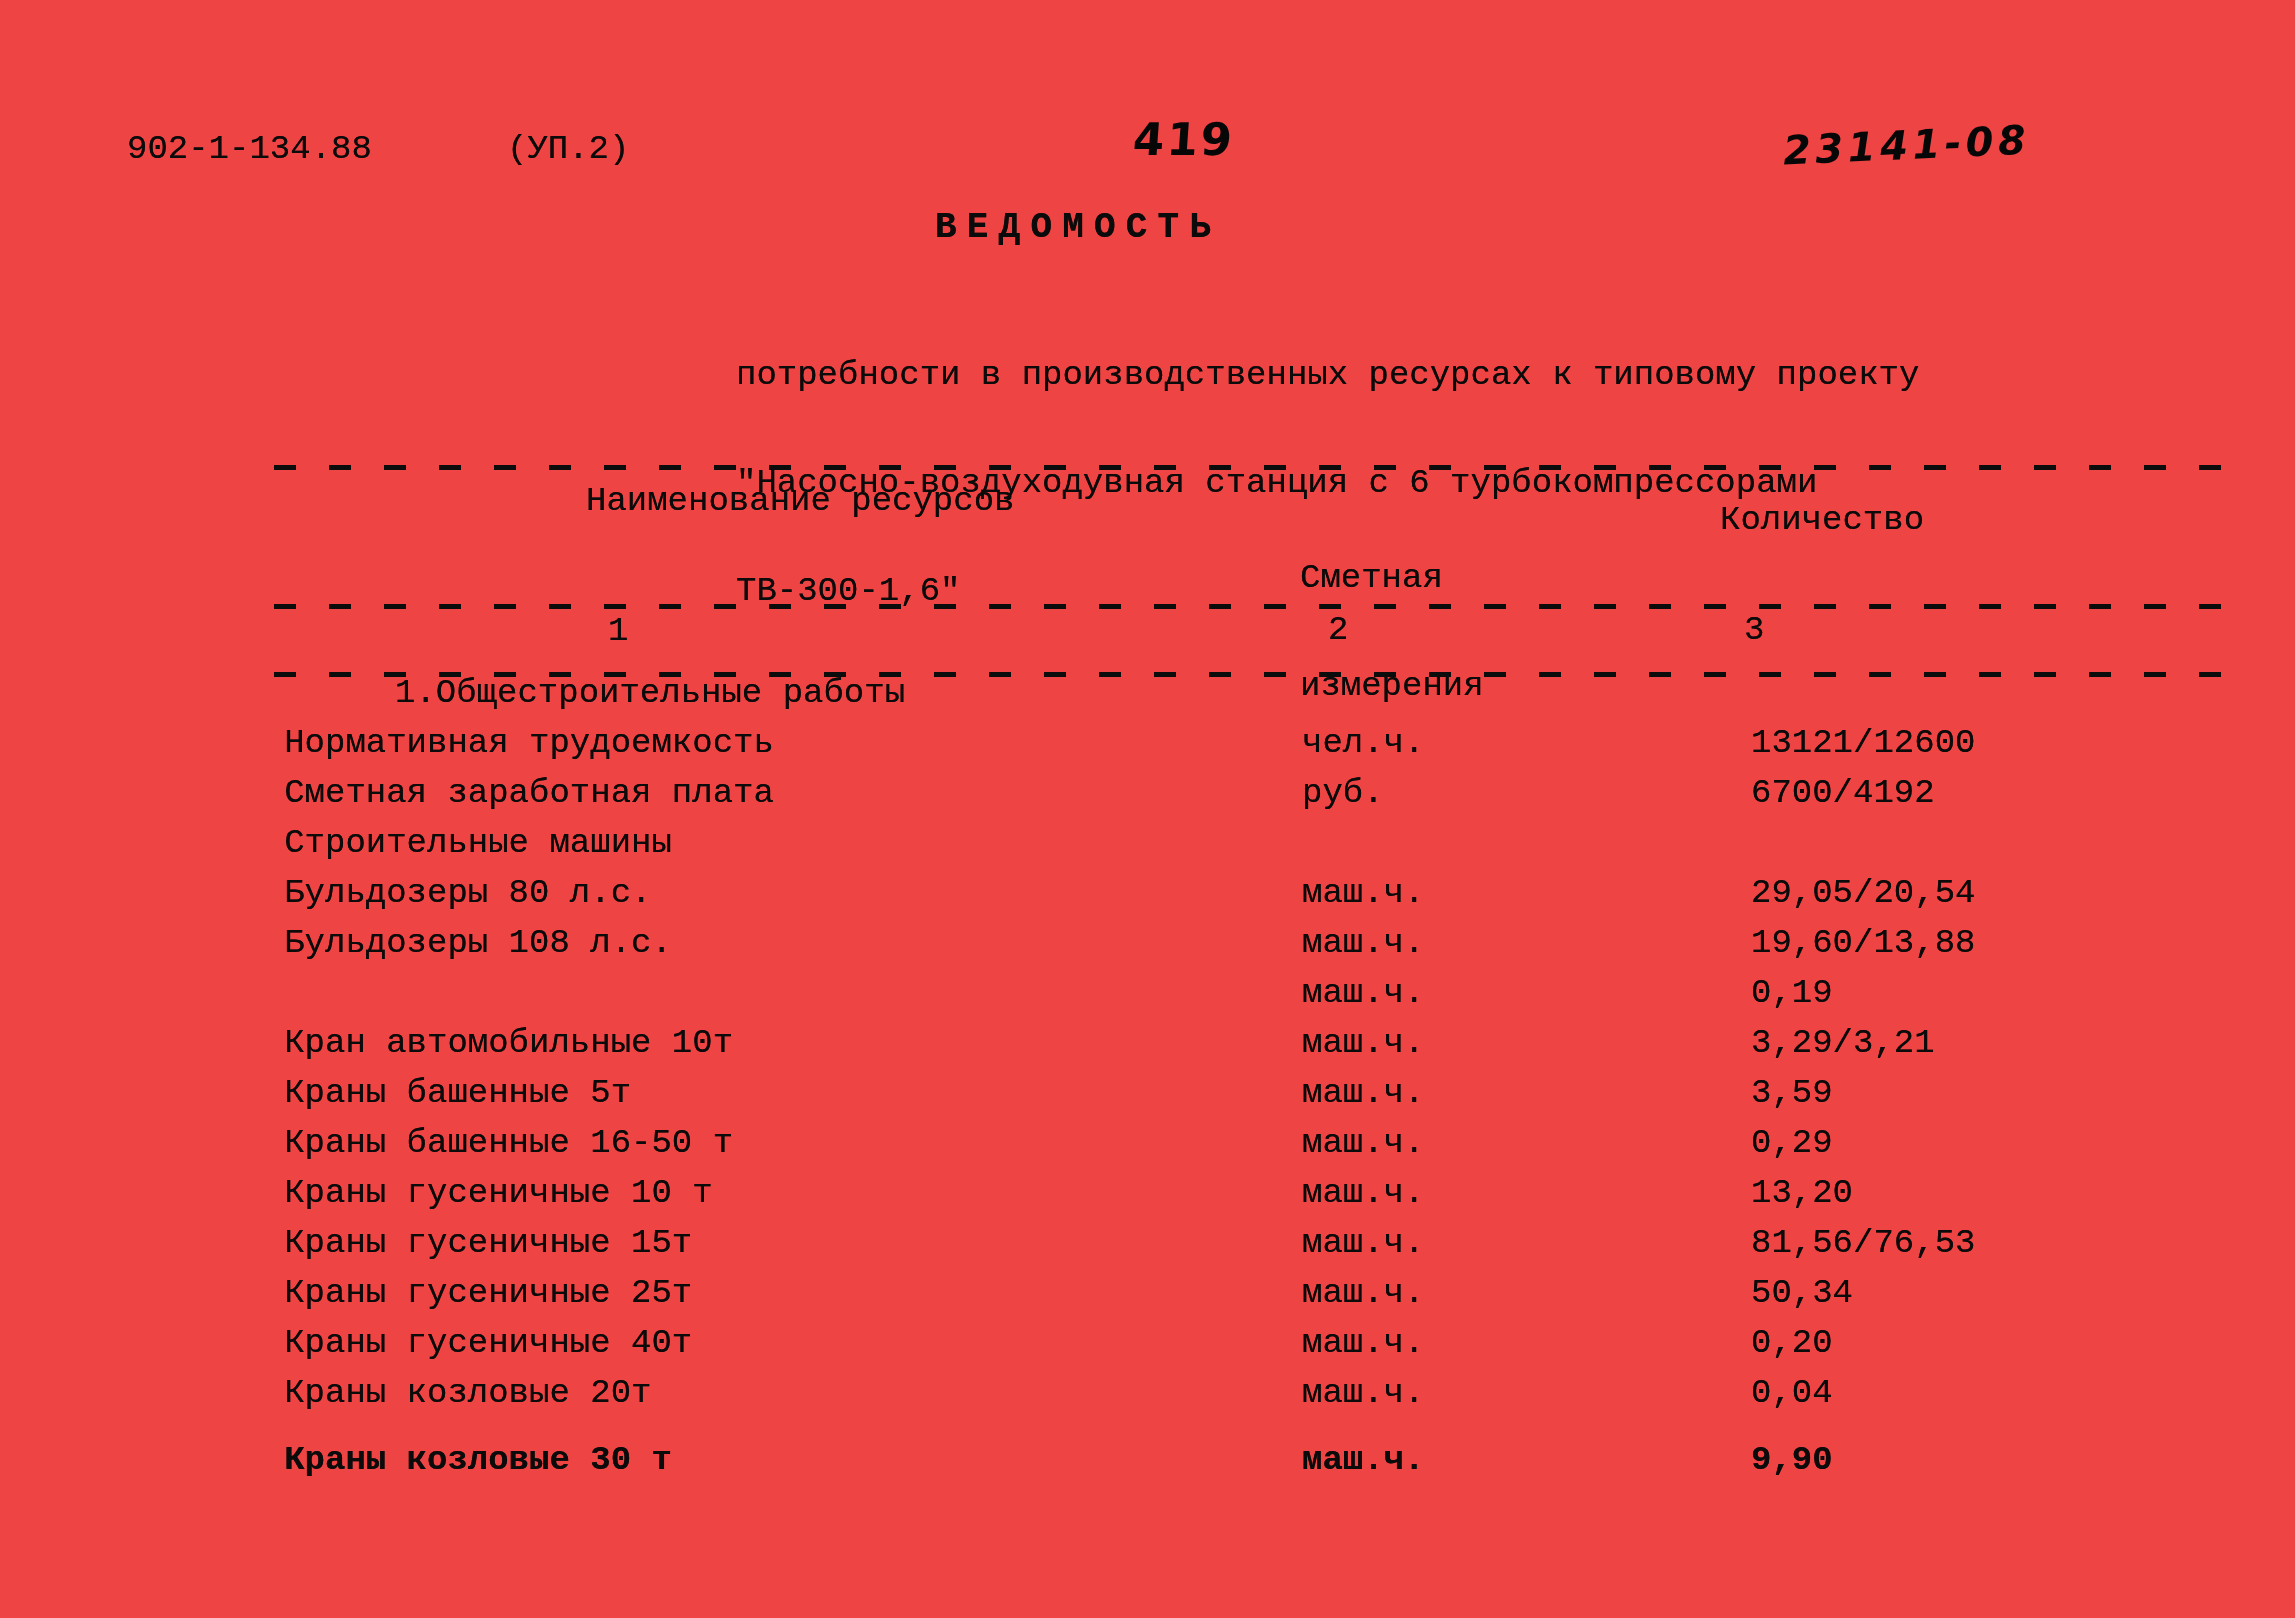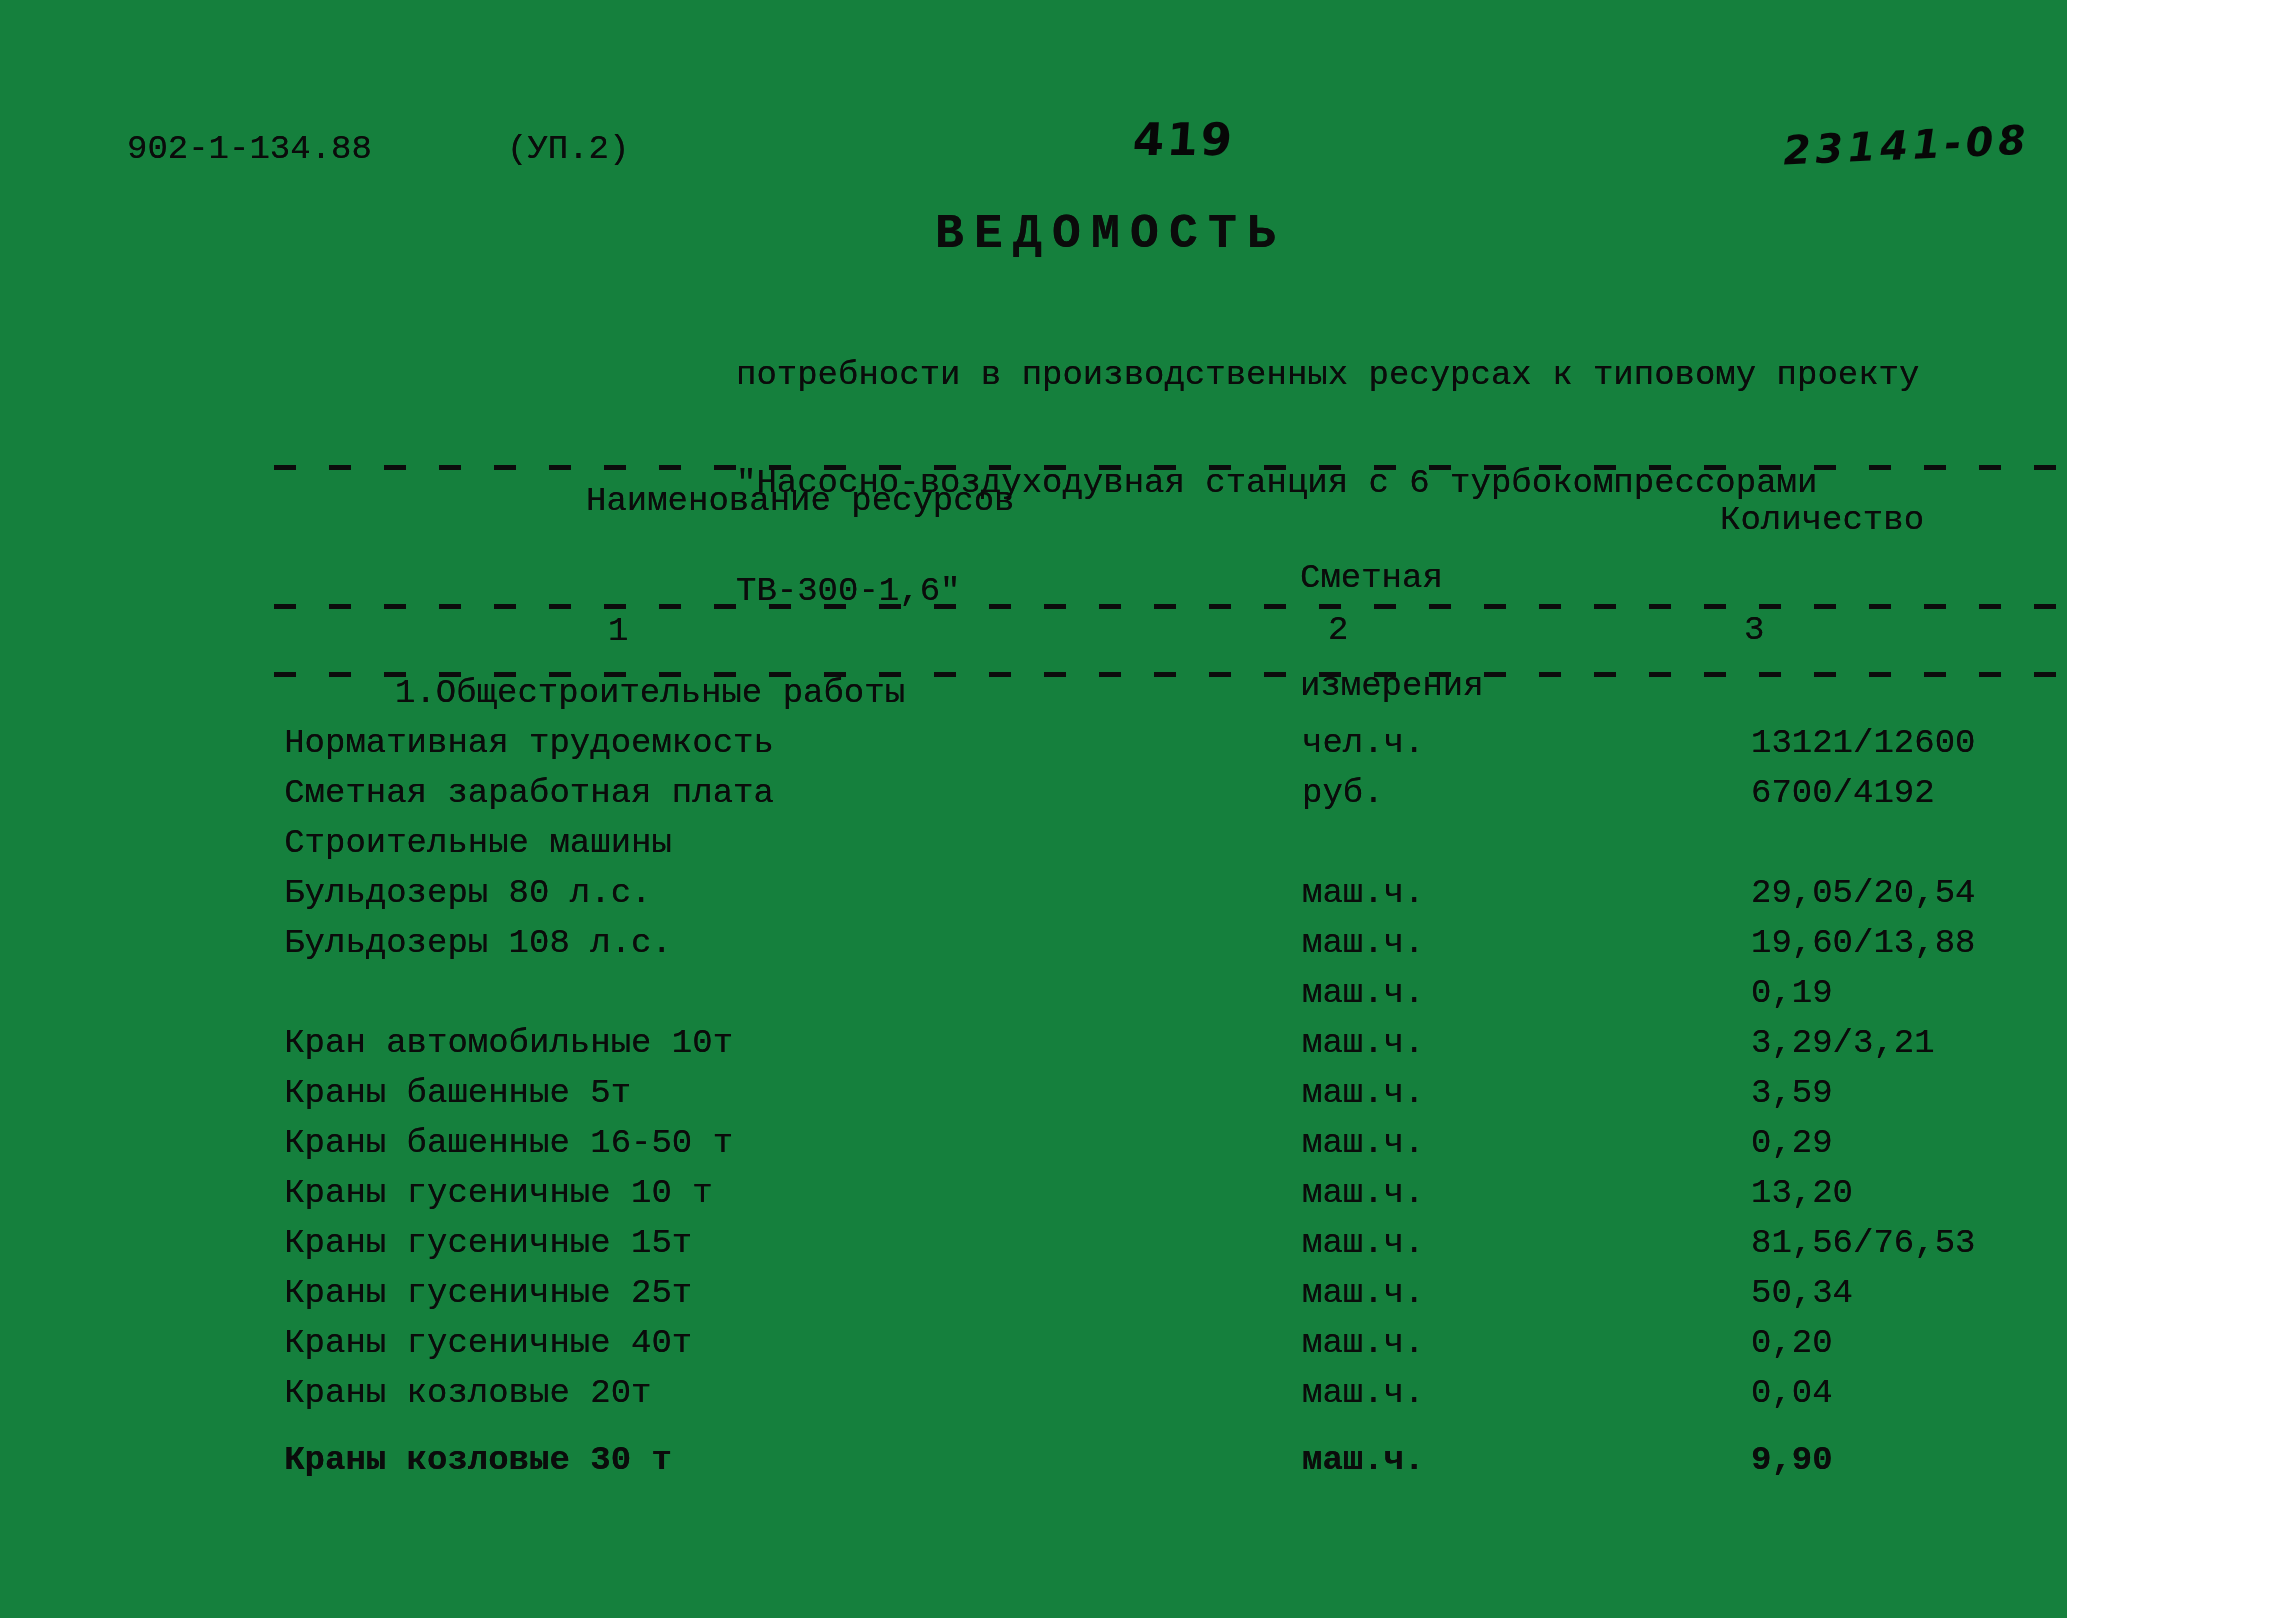--- a/index.html
+++ b/index.html
@@ -2,23 +2,23 @@
 <html style="font-size:10.2px"><head>
 <meta charset="utf-8">
 <style>
   html, body {
     margin: 0;
     padding: 0;
     background: #ffffff;
   }
   .sheet {
     position: relative;
-    width: 2067px;
+    width: 2295px;
     height: 1619px;
-    background: #15803d;
+    background: #ef4444;
     overflow: hidden;
   }
   
   .tw {
     font-family: "Liberation Mono", "DejaVu Sans Mono", monospace;
     font-size: 34px;
     line-height: 1.1;
     color: #0b0b0b;
     text-shadow: 0 0 0.6px rgba(0,0,0,0.75);
     white-space: pre;
@@ -44,21 +44,21 @@
     transform: rotate(-2.5deg);
     letter-spacing: 4.5px;
   }
 
   .doc-number { left: 127px; top: 131px; }
   .doc-suffix { left: 507px; top: 131px; }
 
   .doc-title {
     left: 935px; top: 208px;
     font-weight: 700;
-    font-size: 48px;
+    font-size: 36px;
     letter-spacing: 10.2px;
   }
   .doc-subtitle {
     left: 736px; top: 285px;
     line-height: 36px;
   }
 
   
   .dash {
     position: absolute;

